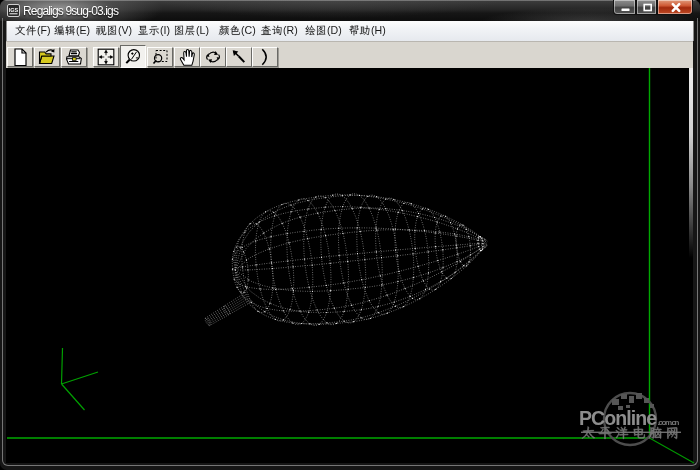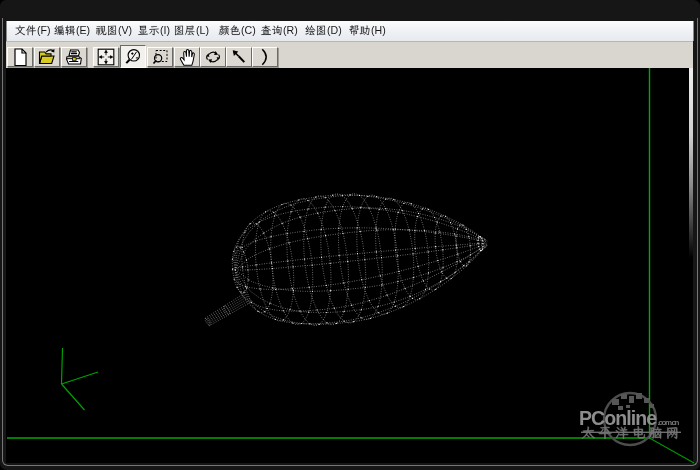--- a/index.html
+++ b/index.html
@@ -306,20 +306,39 @@
    <g fill="#787878" stroke="#787878" stroke-width="42">
           <path transform="translate(581.5 437.5) scale(0.01360 -0.01360)" d="M583 41Q583 48 570.5 64.0Q558 80 538.5 100.0Q519 120 499.0 138.5Q479 157 464.5 171.0Q450 185 446 188Q436 197 427 197Q420 197 407.5 187.0Q395 177 395 166Q395 158 408 146Q434 123 464.5 87.0Q495 51 523 15Q533 2 543 2Q554 2 568.5 16.5Q583 31 583 41ZM545 450 892 469Q903 470 912.0 473.5Q921 477 921 485Q921 491 910.5 504.0Q900 517 885.5 527.5Q871 538 859 538Q855 538 853 537Q843 533 834.0 531.5Q825 530 815 529L506 511Q518 566 525.5 624.0Q533 682 536 740V744Q536 759 528.5 768.5Q521 778 501 785Q471 798 457 798Q447 798 447 791Q447 786 450 780Q455 770 459.0 759.0Q463 748 463 734V730Q458 617 434 507L164 491H151Q141 491 129.5 492.0Q118 493 107 495Q106 495 105.0 495.5Q104 496 103 496Q97 496 97 490Q97 486 98 484Q110 445 125.0 437.5Q140 430 155 430Q163 430 170.5 430.5Q178 431 186 431L418 443Q389 340 340.5 259.5Q292 179 236.0 119.5Q180 60 130.0 21.0Q80 -18 48 -39Q37 -46 32.0 -52.5Q27 -59 27 -64Q27 -71 37.0 -71.0Q47 -71 78.5 -57.5Q110 -44 154.0 -16.5Q198 11 247.5 53.0Q297 95 344.5 152.0Q392 209 428 281Q445 316 460.0 355.0Q475 394 488 437Q534 337 589.5 257.5Q645 178 700.5 119.5Q756 61 803.0 22.0Q850 -17 880.5 -36.0Q911 -55 915 -55Q921 -55 936.0 -48.0Q951 -41 964.5 -31.0Q978 -21 978 -12Q978 -4 960 5Q879 47 802.0 114.5Q725 182 659.5 268.0Q594 354 545 450Z"></path>
           <path transform="translate(598.3 437.5) scale(0.01360 -0.01360)" d="M799 433Q799 441 783.5 463.0Q768 485 745.0 513.0Q722 541 698.0 568.0Q674 595 657 613Q646 624 638 624Q629 624 616.5 613.0Q604 602 604.0 593.0Q604 584 614 573Q646 537 679.5 493.5Q713 450 735 413Q746 396 756 396Q767 396 783.0 408.5Q799 421 799 433ZM310 617V607Q310 588 302 572Q277 526 246.5 480.5Q216 435 182 395Q167 377 167 367Q167 361 174 361Q185 361 209.5 380.5Q234 400 263.0 429.5Q292 459 319.5 491.0Q347 523 364.5 548.0Q382 573 382 582Q382 592 369.5 603.0Q357 614 342.5 622.5Q328 631 320 631Q310 631 310 617ZM524 269 935 287Q945 288 952.5 292.0Q960 296 960 303Q960 308 952.5 319.0Q945 330 932.5 339.5Q920 349 904 349Q898 349 895 348Q883 344 872.5 342.5Q862 341 851 340L525 326L526 694L807 710Q817 711 824.5 714.5Q832 718 832.0 725.0Q832 732 823.5 743.0Q815 754 802.5 762.5Q790 771 777 771Q771 771 768 770Q756 766 745.5 764.5Q735 763 724 762L223 733H211Q202 733 192.0 734.0Q182 735 174 737Q172 738 168 738Q161 738 161 732Q161 729 165.5 717.0Q170 705 178.5 693.0Q187 681 198 678Q201 677 205.0 677.0Q209 677 213 677Q220 677 227.5 677.0Q235 677 243 678L461 690L459 323L97 308H86Q76 308 66.5 309.0Q57 310 48 313Q46 314 42 314Q34 314 34 307Q34 298 42.5 283.5Q51 269 63 256Q68 251 86 251Q93 251 100.5 251.5Q108 252 118 252L458 267L457 2Q457 -31 451 -64Q450 -68 450 -74Q450 -92 462.0 -101.0Q474 -110 487.5 -113.0Q501 -116 503 -116Q523 -116 523 -91Z"></path>
           <path transform="translate(615.1 437.5) scale(0.01360 -0.01360)" d="M117 -33H120Q133 -33 141.0 -21.5Q149 -10 161 11Q204 89 235.0 155.5Q266 222 283.5 266.5Q301 311 301 322Q301 335 293 335Q281 335 265 306Q231 241 189.0 174.0Q147 107 103 45Q87 24 66 10Q58 5 58.0 0.0Q58 -5 75.0 -17.5Q92 -30 117 -33ZM196 381Q210 369 217.0 369.0Q224 369 231.5 377.0Q239 385 244.5 395.0Q250 405 250 410Q250 420 234 432Q216 446 192.0 463.0Q168 480 144.0 496.5Q120 513 102.0 523.5Q84 534 78 534Q70 534 61.0 521.5Q52 509 52 501Q52 491 66 482Q98 461 131.5 435.5Q165 410 196 381ZM284 578Q295 578 307.5 593.5Q320 609 320 617Q320 622 305.5 637.5Q291 653 269.0 672.5Q247 692 223.5 711.0Q200 730 182.0 742.5Q164 755 157 755Q148 755 139.0 743.0Q130 731 130 723Q130 713 142 704Q171 681 203.5 650.5Q236 620 264 591Q276 578 284 578ZM547 583Q551 583 561.0 588.0Q571 593 579.5 601.0Q588 609 588.0 618.0Q588 627 579 639Q530 700 494.5 733.5Q459 767 448 767Q438 767 427.5 755.0Q417 743 417.0 736.0Q417 729 428 718Q455 693 482.0 660.0Q509 627 528 598Q537 583 547 583ZM948 196H951Q971 198 971 210Q971 216 962.0 227.0Q953 238 941.0 246.5Q929 255 920 255Q916 255 914 254Q905 251 897.0 250.0Q889 249 876 248L645 237V362L840 374Q850 375 856.5 378.0Q863 381 863 387Q863 395 853.0 405.0Q843 415 831.5 422.0Q820 429 814 429Q812 429 810.0 428.5Q808 428 806 427Q797 424 788.0 423.0Q779 422 768 421L646 414V527L875 540Q884 541 890.5 544.0Q897 547 897 553Q897 561 888.5 571.5Q880 582 869.0 589.5Q858 597 850 597Q847 597 841 595Q832 592 822.5 591.0Q813 590 803 589L669 581Q697 616 721.0 652.5Q745 689 760.5 715.5Q776 742 776 747Q776 759 761.0 769.5Q746 780 730.5 787.0Q715 794 713 794Q702 794 702 780V777Q702 770 700.0 758.5Q698 747 689.0 725.5Q680 704 660.5 668.0Q641 632 606 577L394 564H382Q373 564 364.0 565.0Q355 566 346 568Q343 569 340 569Q334 569 334 564Q334 557 340.0 545.5Q346 534 355 523Q360 512 385 512Q391 512 397.5 512.5Q404 513 411 513L584 523L583 410L438 402H426Q417 402 408.0 403.0Q399 404 390 406Q387 407 384 407Q378 407 378 402Q378 396 385.5 380.5Q393 365 403 356Q411 349 434 349Q439 349 444.0 349.0Q449 349 455 350L583 358L582 234L345 222H333Q324 222 314.5 223.0Q305 224 297 226Q294 227 291 227Q285 227 285 222Q285 212 294.5 197.5Q304 183 311 175Q317 169 346 169H362L581 179L580 12Q580 -17 574 -53Q573 -57 573 -64Q573 -76 580.0 -82.5Q587 -89 601 -96Q615 -102 625 -102Q644 -102 644 -80L645 182Z"></path>
           <path transform="translate(631.9 437.5) scale(0.01360 -0.01360)" d="M437 432 225 421 218 552 438 563ZM436 237 236 230 228 368 437 378ZM724 446 502 435 503 566 735 576ZM708 248 501 240 502 381 719 391ZM155 544 173 242Q174 233 174 225V194Q174 186 173 176V168Q173 155 186.5 143.0Q200 131 220.5 131.0Q241 131 241 147V149L239 175L436 183L435 51Q435 -20 482 -42Q503 -52 543.5 -54.5Q584 -57 697.5 -57.0Q811 -57 850.5 -50.0Q890 -43 908.5 -22.0Q927 -1 933.0 41.5Q939 84 939.0 162.0Q939 240 924 240Q913 240 907 194Q889 59 867 33Q856 18 833 15Q787 9 689.5 9.0Q592 9 558.5 12.0Q525 15 512.5 27.5Q500 40 500 70L501 185L769 196Q796 198 796 210Q796 226 768 250L801 564Q802 570 805.0 576.0Q808 582 808.0 592.5Q808 603 794.0 617.5Q780 632 755 632H746L503 620L504 783Q504 808 457 815Q440 818 432.5 818.0Q425 818 425 812Q425 809 427 805Q439 786 439 761L438 617L218 606Q166 624 151.0 624.0Q136 624 136.0 617.0Q136 610 144.5 594.0Q153 578 155 544Z"></path>
           <path transform="translate(648.7 437.5) scale(0.01360 -0.01360)" d="M374 2 378 665 383 691Q383 693 379 701Q370 724 341 724H336Q333 724 329 723L209 712Q155 738 141.5 738.0Q128 738 128 730Q128 727 129 723Q142 689 144.0 639.5Q146 590 146.0 513.5Q146 437 141 344Q130 136 39 -42Q29 -61 29.0 -69.0Q29 -77 34 -77Q43 -77 65.0 -54.0Q87 -31 112 13Q174 119 192 271L316 277L313 -1Q263 20 238.0 35.0Q213 50 204.5 50.0Q196 50 196 44Q196 27 250 -24Q306 -75 330 -75Q344 -75 360.0 -59.0Q376 -43 376 -27ZM319 666 318 524 205 517V658ZM317 471 316 331 197 325Q202 369 204 466ZM836 -30Q836 -43 851.5 -54.5Q867 -66 886 -66Q903 -66 903 -48L908 430Q908 443 903.0 450.0Q898 457 879.0 464.0Q860 471 847.0 471.0Q834 471 834 463Q834 460 841.0 448.5Q848 437 848 404L844 56L500 32L504 413Q504 441 462 449Q447 453 439.5 453.0Q432 453 432.0 448.0Q432 443 438.5 427.5Q445 412 445 387L440 75Q438 40 434 14L433 5Q433 -9 446.5 -19.0Q460 -29 468.0 -29.0Q476 -29 487.5 -24.5Q499 -20 517 -19L842 5ZM630 768Q616 768 616 760Q616 755 625.5 740.0Q635 725 635 710L636 610L450 598Q430 598 422.0 600.5Q414 603 409.5 603.0Q405 603 405.0 594.0Q405 585 413.5 572.5Q422 560 430.0 554.5Q438 549 460 549H471Q476 549 482 550L921 576Q940 578 940 590Q940 610 908 626Q897 632 891.0 632.0Q885 632 875.0 628.5Q865 625 843 623L692 613L693 736Q693 768 630 768ZM688 252 690 257Q723 208 759 141Q773 115 785 115Q791 116 806.0 126.5Q821 137 821 149Q820 152 796.0 195.0Q772 238 720 310Q768 400 794 480L802 507Q803 523 766.0 538.0Q729 553 728 539Q728 536 730.0 530.0Q732 524 731.5 513.5Q731 503 720.5 460.0Q710 417 684 361Q596 482 577 497Q567 506 559.0 505.5Q551 505 540.0 494.5Q529 484 529.0 478.5Q529 473 537 463Q600 390 658 305Q630 249 595.5 194.0Q561 139 536.5 109.5Q512 80 511.5 72.0Q511 64 516 64Q528 63 576.5 107.5Q625 152 688 252Z"></path>
           <path transform="translate(665.5 437.5) scale(0.01360 -0.01360)" d="M471 579V583Q471 596 460.5 604.0Q450 612 437.0 616.0Q424 620 415 620Q405 620 405 613Q405 611 406 609Q411 592 411 579V575Q401 492 376 409Q344 456 319.0 487.0Q294 518 286 518Q280 518 268.0 509.0Q256 500 256 491Q256 487 258.5 483.0Q261 479 264 474Q285 449 308.5 416.5Q332 384 356 346Q331 277 300.5 215.0Q270 153 238 106Q228 90 228 80Q228 72 234 72Q245 72 271.5 101.5Q298 131 329.5 181.0Q361 231 388 293Q403 268 417.5 242.5Q432 217 445 192Q454 175 464.0 175.0Q474 175 487.5 186.5Q501 198 501 209Q501 213 495.0 225.0Q489 237 470.5 267.0Q452 297 413 354Q454 466 471 579ZM642 595V587Q639 547 632.0 506.5Q625 466 615 425Q578 472 558.0 494.5Q538 517 529.5 524.0Q521 531 516 531Q509 531 498 522Q493 517 489.5 513.0Q486 509 486 504Q486 497 496 486Q539 437 596 358Q568 268 527.0 187.0Q486 106 439 47Q425 29 425 18Q425 10 432 10Q445 10 479.0 46.0Q513 82 555.0 148.5Q597 215 633 306Q653 276 672.0 247.0Q691 218 704 193Q715 174 725 174Q737 174 750.0 186.0Q763 198 763 208Q763 215 753.0 232.0Q743 249 728.5 270.5Q714 292 698.5 313.0Q683 334 671.0 350.0Q659 366 656 370Q675 425 685.5 474.5Q696 524 700.5 557.5Q705 591 705 597Q705 610 691.0 617.5Q677 625 662.5 629.0Q648 633 646 633Q637 633 637 627Q637 623 638 621Q642 608 642 595ZM793 678 787 -6Q765 -1 733.0 12.0Q701 25 671 40Q652 49 643.0 49.0Q634 49 634.0 42.0Q634 35 647.5 19.5Q661 4 682.0 -14.5Q703 -33 727.0 -50.5Q751 -68 772.5 -79.5Q794 -91 808 -91Q825 -91 839.0 -75.5Q853 -60 853 -41Q853 -32 851.5 -22.5Q850 -13 850 -4L857 680Q857 684 859.5 688.5Q862 693 862 699Q862 700 859.5 709.0Q857 718 847.5 727.0Q838 736 817 736H804L212 698Q159 721 142 721Q130 721 130 712Q130 704 136 695Q142 684 144.0 669.0Q146 654 146 639L145 32Q145 3 139 -27Q138 -31 138 -37Q138 -58 150.0 -69.0Q162 -80 175.0 -83.5Q188 -87 189 -87Q209 -87 209 -60V642Z"></path>
         </g>
   </g>
  </svg>
+ <div id="titlebar">
+  <svg id="appicon" viewBox="0 0 13 13">
+        <rect x="0.5" y="0.5" width="12" height="12" rx="1.5" fill="#2a2a2a" stroke="#cfcfcf" stroke-width="1"></rect>
+        <text x="6.5" y="7.5" font-family="Liberation Sans" font-size="5.5" font-weight="bold" fill="#fff" text-anchor="middle">IGS</text>
+        <rect x="2.5" y="9" width="8" height="1.4" fill="#bbb"></rect>
+      </svg>
+  <div id="title">Regaligs 9sug-03.igs</div>
+  <div id="wbtns">
+   <div class="wb first" style="width:23px"><svg width="23" height="15" viewBox="0 0 23 15">
+            <rect x="7.5" y="8.5" width="8" height="2.6" rx="0.5" fill="#fff"></rect>
+          </svg></div>
+   <div class="wb" style="width:21px"><svg width="21" height="15" viewBox="0 0 21 15">
+            <rect x="7.2" y="4.5" width="7" height="6" fill="none" stroke="#fff" stroke-width="1.6"></rect>
+          </svg></div>
+   <div class="wb close" style="width:36px"><svg width="36" height="15" viewBox="0 0 36 15">
+            <path d="M14.8 4.2 L21.2 10.8 M21.2 4.2 L14.8 10.8" stroke="#fff" stroke-width="2.6" stroke-linecap="round"></path>
+          </svg></div>
+  </div>
+ </div>
  <div id="menubar">
   <svg width="688" height="20" viewBox="5.5 21 688 20" style="position:absolute;left:0;top:0">
         <g fill="#1a1a1a" stroke="#1a1a1a" stroke-width="8">
           <path transform="translate(13.0 34.2) scale(0.01100 -0.01100)" d="M338 539 649 557Q623 482 585.0 411.0Q547 340 501 280Q457 330 413.5 401.0Q370 472 338 539ZM730 561 913 572Q932 574 932 588Q932 594 922.5 605.0Q913 616 899.5 625.5Q886 635 873 635Q868 635 865 634Q850 630 837.0 628.5Q824 627 814 626L529 609L530 761Q530 774 506.5 782.0Q483 790 462 790Q446 790 446 782Q446 776 450 771Q462 753 462 730L463 605L162 587H149Q139 587 126.0 588.0Q113 589 102 591Q101 591 100.0 591.5Q99 592 97 592Q89 592 89 585Q89 581 90 579Q92 575 94.0 570.0Q96 565 99 560Q112 538 123.5 533.0Q135 528 150 528Q158 528 167.0 528.5Q176 529 185 530L271 535Q294 488 324.0 433.0Q354 378 389.0 325.5Q424 273 460 231Q416 181 353.5 130.0Q291 79 219.0 32.0Q147 -15 74 -54Q55 -64 55 -73Q55 -80 67 -80Q81 -80 126.0 -63.5Q171 -47 235.0 -14.0Q299 19 369.5 69.0Q440 119 504 186Q587 104 683.0 35.0Q779 -34 888 -86Q890 -87 892.0 -87.5Q894 -88 897 -88Q909 -88 923.0 -77.5Q937 -67 947.0 -54.5Q957 -42 957 -38Q957 -31 943 -26Q824 22 725.5 89.5Q627 157 546 234Q599 301 648.5 388.5Q698 476 730 561Z"></path>
           <path transform="translate(24.0 34.2) scale(0.01100 -0.01100)" d="M203 438 199 20Q199 -8 193 -38Q192 -42 192 -48Q192 -60 201.5 -69.5Q211 -79 223.5 -85.0Q236 -91 244 -91Q263 -91 263 -71V521Q286 556 306.5 593.0Q327 630 343.0 662.5Q359 695 368.5 717.5Q378 740 378 746Q378 758 363.5 768.5Q349 779 332.5 785.5Q316 792 310 792Q300 792 300 782Q300 781 300.5 780.0Q301 779 301 777Q302 773 302.5 768.5Q303 764 303 759Q303 743 284.5 698.5Q266 654 232.0 591.5Q198 529 151.0 457.5Q104 386 47 316Q34 300 34 292Q34 285 41 285Q51 285 77.5 306.5Q104 328 138.0 363.0Q172 398 203 438ZM666 269 950 281Q960 282 967.0 285.0Q974 288 974 295Q974 305 963.5 317.0Q953 329 940.0 337.5Q927 346 921 346Q916 346 913 345Q900 341 888.0 340.5Q876 340 865 339L666 329V517L854 528Q862 529 869.0 532.0Q876 535 876 542Q876 548 866.5 559.0Q857 570 844.5 579.5Q832 589 821 589Q816 589 814 588Q798 581 777 580L666 573V776Q666 788 655.5 795.0Q645 802 631.5 806.0Q618 810 607 812L596 813Q584 813 584 806Q584 802 589 794Q602 776 602 751V569L492 562Q500 577 509.0 597.0Q518 617 524.5 633.5Q531 650 531 654Q531 664 517.0 676.5Q503 689 486.0 698.5Q469 708 460.0 708.0Q451 708 451 698Q451 697 451.5 695.5Q452 694 452 692Q454 686 454.0 681.0Q454 676 454 671Q454 647 444.0 611.0Q434 575 418.0 535.0Q402 495 384.5 458.0Q367 421 351 395Q341 378 341 369Q341 363 346 363Q347 363 361.0 371.0Q375 379 401.0 409.0Q427 439 464 505L602 513V326L368 315H363Q353 315 340.0 317.5Q327 320 316 324Q314 325 311 325Q307 325 307 320Q307 317 311.0 305.5Q315 294 327 276Q335 261 349.0 258.5Q363 256 366 256Q371 256 376.5 256.5Q382 257 388 257L602 266V7Q602 -9 600.0 -24.5Q598 -40 595 -55Q594 -58 594 -62Q594 -78 612.0 -90.5Q630 -103 646 -103Q666 -103 666 -76Z"></path>
         </g>
         <text x="35.5" y="34.0" font-family="Liberation Sans" font-size="10.6" fill="#1a1a1a">(F)</text>
         <g fill="#1a1a1a" stroke="#1a1a1a" stroke-width="8">
           <path transform="translate(52.0 34.2) scale(0.01100 -0.01100)" d="M856 150 855 -17Q835 -11 815 2Q801 12 793 12Q788 12 788 7Q788 -1 797.0 -16.0Q806 -31 820.0 -47.0Q834 -63 847.5 -74.5Q861 -86 870 -86Q881 -86 895.5 -75.0Q910 -64 910 -34Q910 -28 909.5 -21.5Q909 -15 909 -8L912 308Q912 313 914.5 319.0Q917 325 917 332Q917 337 907.0 352.0Q897 367 873 367H864L553 351Q532 357 518.5 360.5Q505 364 498 364Q497 364 495.5 363.5Q494 363 493 363Q495 377 495.5 391.0Q496 405 497 419L872 438Q883 439 890.5 441.0Q898 443 898 450Q898 455 893.0 464.5Q888 474 876 489L889 565Q890 570 892.5 575.0Q895 580 895 586Q895 597 880.5 608.5Q866 620 853 620H844L501 600V648Q597 662 682.0 681.0Q767 700 844 722Q858 726 858 740Q858 749 852.0 763.0Q846 777 837.0 788.0Q828 799 817 799Q810 799 805 792Q794 776 775 768Q716 746 649.5 728.0Q583 710 500 694Q473 707 456.5 712.0Q440 717 431 717Q421 717 421 709Q421 705 423.0 700.5Q425 696 427 690Q432 679 435.0 666.5Q438 654 439.5 629.0Q441 604 441 553Q441 522 439.5 472.5Q438 423 433.0 362.5Q428 302 418.5 235.5Q409 169 392 104Q381 61 371.5 34.5Q362 8 351 -18Q347 -28 345.0 -36.0Q343 -44 343 -49Q343 -59 349 -59Q357 -59 376.0 -31.0Q395 -3 418.5 48.5Q442 100 461.5 171.5Q481 243 490 330L491 340L493 334Q496 325 496.5 312.0Q497 299 497 286L494 23Q494 9 493.0 -3.0Q492 -15 489 -32Q489 -33 488.5 -35.0Q488 -37 488 -39Q488 -55 499.5 -63.0Q511 -71 522 -74L534 -77Q543 -77 546.5 -71.0Q550 -65 550 -57V138L616 141V67Q616 48 615.5 31.5Q615 15 613 -1Q612 -4 612 -9Q612 -24 635 -36Q646 -42 653 -42Q670 -42 670 -17L669 143L729 145L728 71Q728 53 727.5 37.5Q727 22 723 2Q723 1 722.5 -0.5Q722 -2 722 -4Q722 -16 732.0 -23.0Q742 -30 752.5 -33.0Q763 -36 764 -36Q779 -36 779 -13L780 147ZM825 563 817 489 499 472Q500 490 500.0 508.0Q500 526 500 545ZM857 313 856 202 780 198 781 310ZM730 308 729 196 668 193 667 305ZM616 303V191L550 188V300ZM274 306Q259 303 244 300Q340 444 398 554Q401 561 401 568Q400 590 364 612Q352 620 346.5 620.0Q341 620 340.0 605.0Q339 590 337 581Q331 550 288 474L279 459Q252 477 212 501L189 514Q253 610 282 664Q313 722 319 747Q319 768 282 791Q269 799 264 799Q256 799 256 788V778Q256 756 239.0 710.0Q222 664 141 541Q137 542 134 544Q116 551 106.5 549.0Q97 547 90.5 531.5Q84 516 86.0 508.0Q88 500 104 492Q176 460 248 407Q217 353 173 286Q151 285 129 287L116 288Q108 289 107 280Q107 278 111.5 261.5Q116 245 132 222Q137 216 146.5 215.0Q156 214 213.0 231.0Q270 248 329.0 274.5Q388 301 389 315Q390 323 377.5 324.0Q365 325 342.0 319.5Q319 314 274 306ZM222 110 127 71Q101 62 87 61L77 60Q68 59 68 55Q69 47 78.0 32.0Q87 17 99.0 5.0Q111 -7 117 -6Q141 -4 262.0 73.5Q383 151 381 173Q381 176 372.5 175.0Q364 174 332.0 159.0Q300 144 222 110Z"></path>
           <path transform="translate(63.0 34.2) scale(0.01100 -0.01100)" d="M766 213V155Q670 137 572 125V205ZM766 335V260L572 252L571 326ZM766 449V380L571 372V439ZM408 487Q406 487 406 483Q406 462 435 439Q442 434 461 434H475Q484 434 494 435L515 436L517 117L452 111Q445 110 437 110H415Q399 110 391.0 112.5Q383 115 379.0 115.0Q375 115 375.0 110.0Q375 105 376 104Q385 78 403.5 61.5Q422 45 435.0 45.0Q448 45 539.0 59.0Q630 73 766 110V43Q766 -7 762.5 -26.5Q759 -46 759.0 -55.5Q759 -65 774.0 -81.0Q789 -97 808 -97Q824 -97 824 -77L823 125Q943 160 954.5 167.0Q966 174 966.0 182.0Q966 190 955 190H940L823 166L821 452L921 457Q936 459 936 468Q936 486 904 503Q892 509 888.0 509.0Q884 509 871.0 505.0Q858 501 828 500L476 482H460Q433 482 408 487ZM786 702 777 607 549 595 541 689ZM826 611 844 703Q845 708 848.5 712.0Q852 716 852.0 723.5Q852 731 837.0 742.0Q822 753 808 753L795 752L544 737Q487 754 476.0 754.0Q465 754 465.0 750.5Q465 747 474.0 733.5Q483 720 486 693L496 604Q497 599 497 594V573Q497 568 496 561V553Q496 542 500.5 536.5Q505 531 520.5 525.0Q536 519 542 519Q556 519 556 536V540L555 549L834 563Q843 564 848.5 565.0Q854 566 854.0 574.5Q854 583 826 611ZM321 -75 323 173Q370 199 422 230Q448 245 448 257Q449 264 437.5 264.0Q426 264 392.5 249.5Q359 235 323 221L324 327L398 335Q421 338 419 350Q419 359 413 367Q388 404 368 388Q361 386 348 383L324 380L325 483Q325 506 285 516Q271 520 260.0 520.0Q249 520 249 513Q249 510 257.0 498.0Q265 486 265 465V375L198 369Q188 368 184 370L209 429Q239 517 257 582L436 595Q460 598 460 609Q460 623 431 644Q419 653 409.5 653.0Q400 653 389.0 648.0Q378 643 361 641L270 635Q289 720 300 752Q303 768 297.0 775.0Q291 782 272.5 792.0Q254 802 241 802Q222 801 231 774Q235 762 232.5 749.5Q230 737 205 631L133 627H121Q103 627 94.5 629.5Q86 632 80.0 632.0Q74 632 74.0 627.0Q74 622 79.0 608.0Q84 594 99 581Q103 574 128 574L150 575L191 578Q163 482 109 344Q109 341 106 335Q104 320 117.0 313.0Q130 306 141 306L168 311L203 315H207L265 321V200Q138 157 110.5 149.5Q83 142 68.0 141.0Q53 140 52 132Q52 121 71.5 100.5Q91 80 103.5 79.5Q116 79 162.0 96.5Q208 114 265 143V20Q265 -8 258 -46V-56Q258 -88 300 -97L301 -98H306Q321 -98 321 -75Z"></path>

